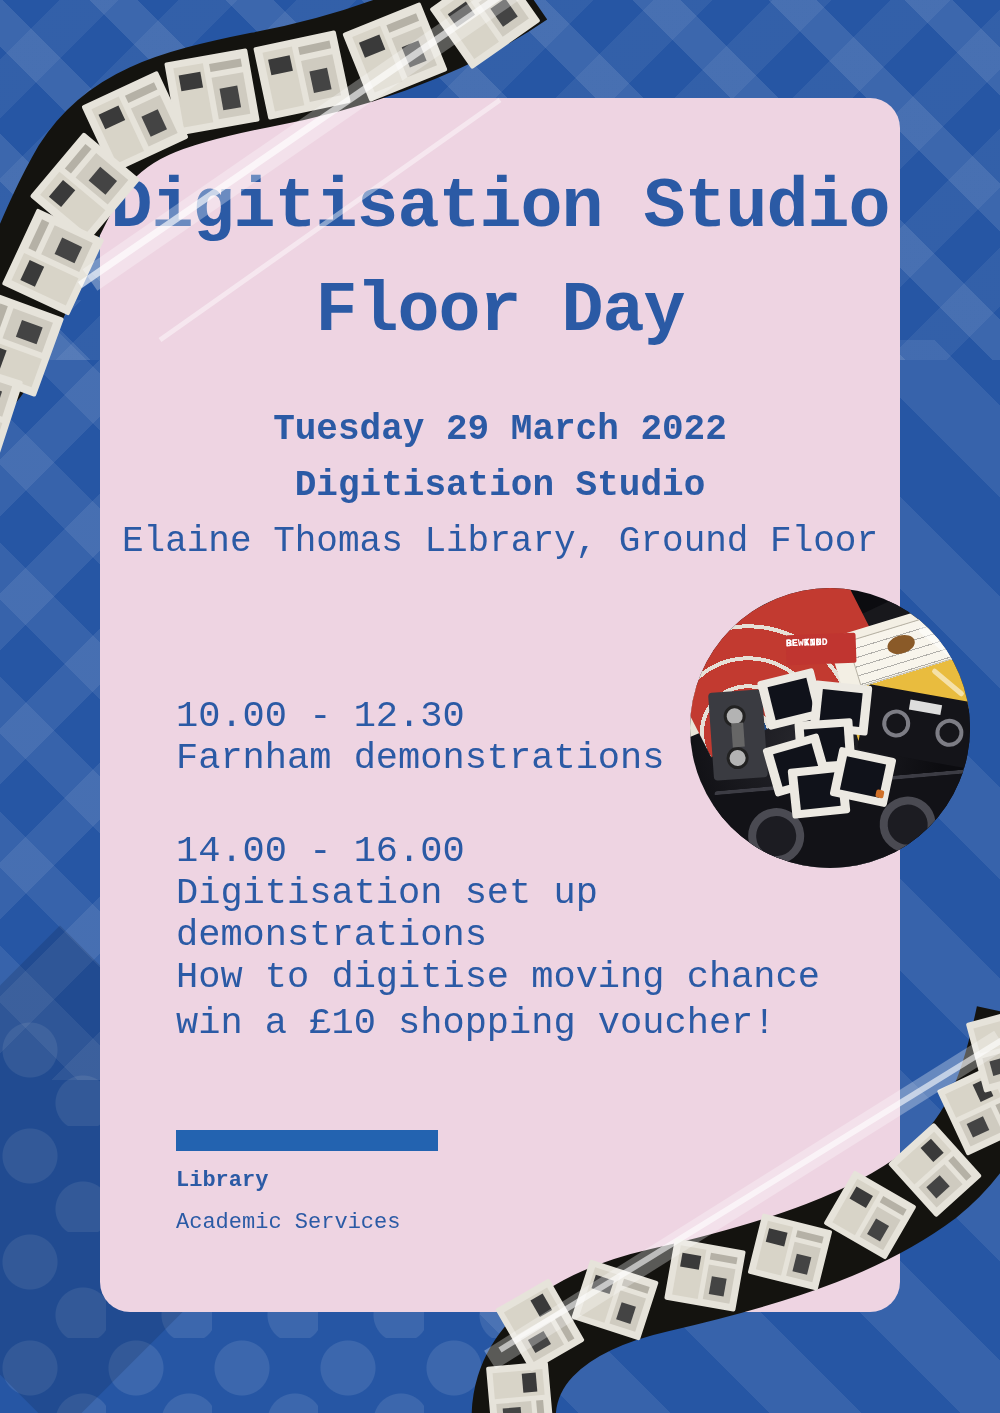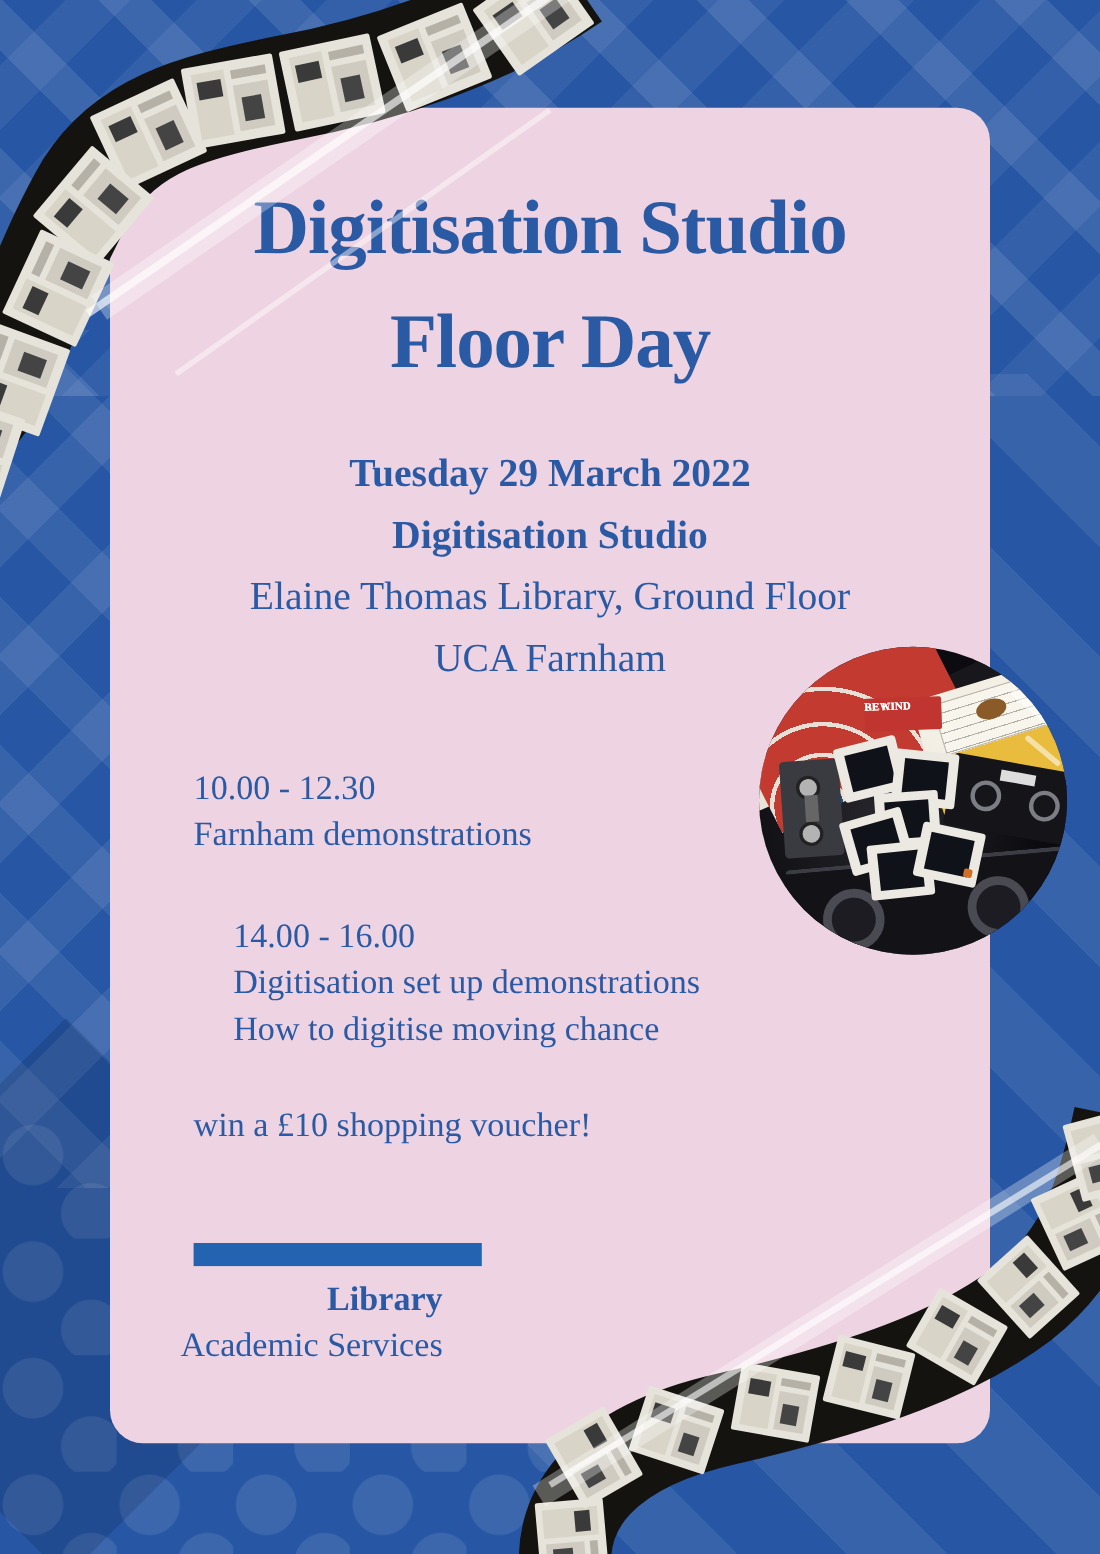--- a/index.html
+++ b/index.html
@@ -1,17 +1,17 @@
 <!DOCTYPE html>
 <html><head>
 <meta charset="utf-8">
 <style>
   html,body{margin:0;padding:0;background:#2656a4;}
   .poster{position:relative;width:1000px;height:1413px;overflow:hidden;
-    background:#2656a4;font-family:Liberation Serif, serif;}
+    background:#2656a4;font-family:Liberation Mono, monospace;}
 
   
   .pat{position:absolute;z-index:1;}
   .pat-dash{left:0;top:0;width:1000px;height:360px;
     background:
       repeating-linear-gradient(45deg,transparent 0 30px,rgba(255,255,255,.10) 30px 64px,transparent 64px 96px),
       repeating-linear-gradient(135deg,transparent 0 42px,rgba(255,255,255,.06) 42px 84px);}
   .pat-lattice{left:0;top:300px;width:320px;height:780px;
     background:
       repeating-linear-gradient(45deg,transparent 0 55px,rgba(255,255,255,.08) 55px 95px),
@@ -27,24 +27,24 @@
     transform:rotate(45deg);background:rgba(10,25,60,.18);}
 
   
   .panel{position:absolute;z-index:2;left:100px;top:98px;width:800px;height:1214px;
     border-radius:30px;background:#eed4e2;color:#2b5aa5;}
   .title{position:absolute;top:58px;left:0;right:0;text-align:center;
     font-size:70px;font-weight:bold;line-height:104px;letter-spacing:-1px;color:#2b5aa5;}
   .details{position:absolute;top:304px;left:0;right:0;text-align:center;
     font-size:36px;line-height:56px;}
   .details .b{font-weight:bold;}
-  .block{position:absolute;left:76px;font-size:31px;line-height:42px;}
-  .g1{top:597px;} .g2{top:732px;margin-left:36px;} .promo{top:904px;}
+  .block{position:absolute;left:76px;font-size:37px;line-height:42px;}
+  .g1{top:597px;} .g2{top:732px;} .promo{top:904px;}
   .bar{position:absolute;left:76px;top:1032px;width:262px;height:21px;background:#2363b0;}
-  .footer{position:absolute;left:64px;top:1062px;font-size:31px;line-height:42px;text-align:right;}
+  .footer{position:absolute;left:76px;top:1062px;font-size:22px;line-height:42px;}
   .footer .b{font-weight:bold;}
 
   
   .photo{position:absolute;z-index:3;left:690px;top:588px;width:280px;height:280px;
     border-radius:50%;overflow:hidden;
     background:radial-gradient(circle at 40% 55%,#26262c 0%,#0c0c10 62%);}
   .photo *{position:absolute;}
   .paper{left:-25px;top:82px;width:150px;height:42px;transform:rotate(-23deg);
     background:#e9e4d8;border-top:2px solid #b9b2a2;z-index:1;}
   .spine{left:95px;top:30px;width:150px;height:60px;transform:rotate(-25deg);
@@ -109,21 +109,20 @@
   <div class="panel">
     <div class="title">
       <div>Digitisation Studio</div>
       <div>Floor Day</div>
     </div>
 
     <div class="details">
       <div class="b">Tuesday 29 March 2022</div>
       <div class="b">Digitisation Studio</div>
       <div>Elaine Thomas Library, Ground Floor</div>
-      <div>UCA Farnham</div>
     </div>
 
     <div class="block g1">
       <div>10.00 - 12.30</div>
       <div>Farnham demonstrations</div>
     </div>
 
     <div class="block g2">
       <div>14.00 - 16.00</div>
       <div>Digitisation set up demonstrations</div>

